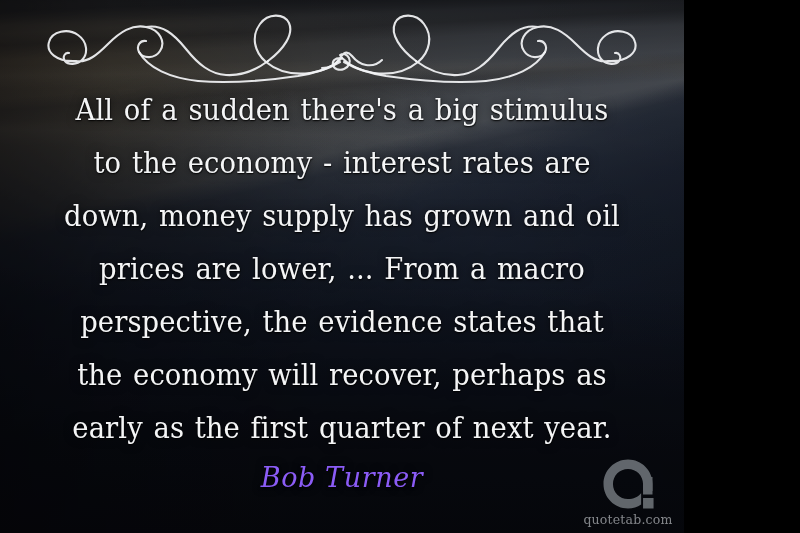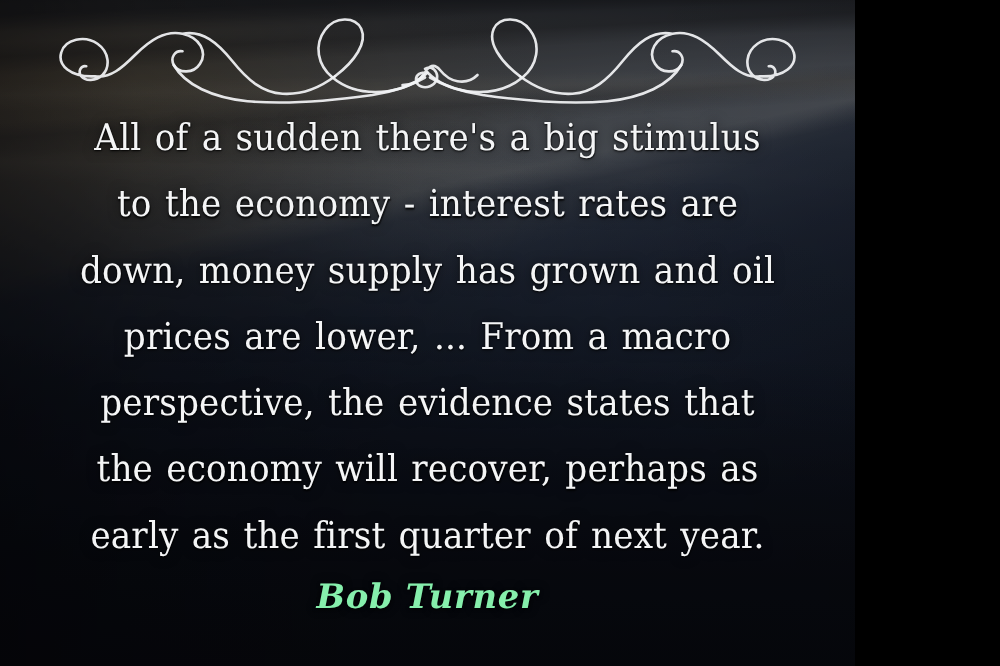--- a/index.html
+++ b/index.html
@@ -157,25 +157,25 @@
 
   
   #author {
     position: absolute;
     left: 0;
     right: 0;
     top: 462px;
     text-align: center;
   }
   #author-name {
-    color: #86efac;
+    color: #8b5cf6;
     font-family: "DejaVu Serif", "Liberation Serif", serif;
     font-size: 27px;
     font-style: italic;
-    font-weight: 700;
+    font-weight: 400;
     letter-spacing: .6px;
     text-shadow: 0 1px 3px rgba(0,0,0,.8), 0 0 8px rgba(0,0,0,.5);
   }
 
   
   #watermark {
     position: absolute;
     right: 10px;
     bottom: 6px;
     width: 92px;
@@ -302,14 +302,27 @@
   </div>
 
   <div id="quote-block">
     <p id="quote-text">All of a sudden there's a big stimulus to the economy - interest rates are down, money supply has grown and oil prices are lower, ... From a macro perspective, the evidence states that the economy will recover, perhaps as early as the first quarter of next year.</p>
   </div>
 
   <div id="author">
     <span id="author-name">Bob Turner</span>
   </div>
 
+  <div id="watermark">
+    <svg id="watermark-logo" viewBox="0 0 64 64">
+
+      <path d="M32 4 C16.5 4 4 16.5 4 32 C4 47.5 16.5 60 32 60 C37.6 60 42.8 58.4 47 55.5 L47 42.5
+               C43.6 46.6 38.2 49.2 32 49.2 C22.4 49.2 14.8 41.6 14.8 32 C14.8 22.4 22.4 14.8 32 14.8
+               C41.6 14.8 49.2 22.4 49.2 32 L49.2 40 L60 40 L60 32 C60 16.5 47.5 4 32 4 Z" fill="#9aa0a6"></path>
+
+      <rect x="49.2" y="24" width="10.8" height="20" fill="#9aa0a6"></rect>
+
+      <rect x="49.2" y="48" width="12" height="12" fill="#9aa0a6"></rect>
+    </svg>
+    <span id="watermark-text">quotetab.com</span>
+  </div>
 
 </div>
 
 </body></html>

